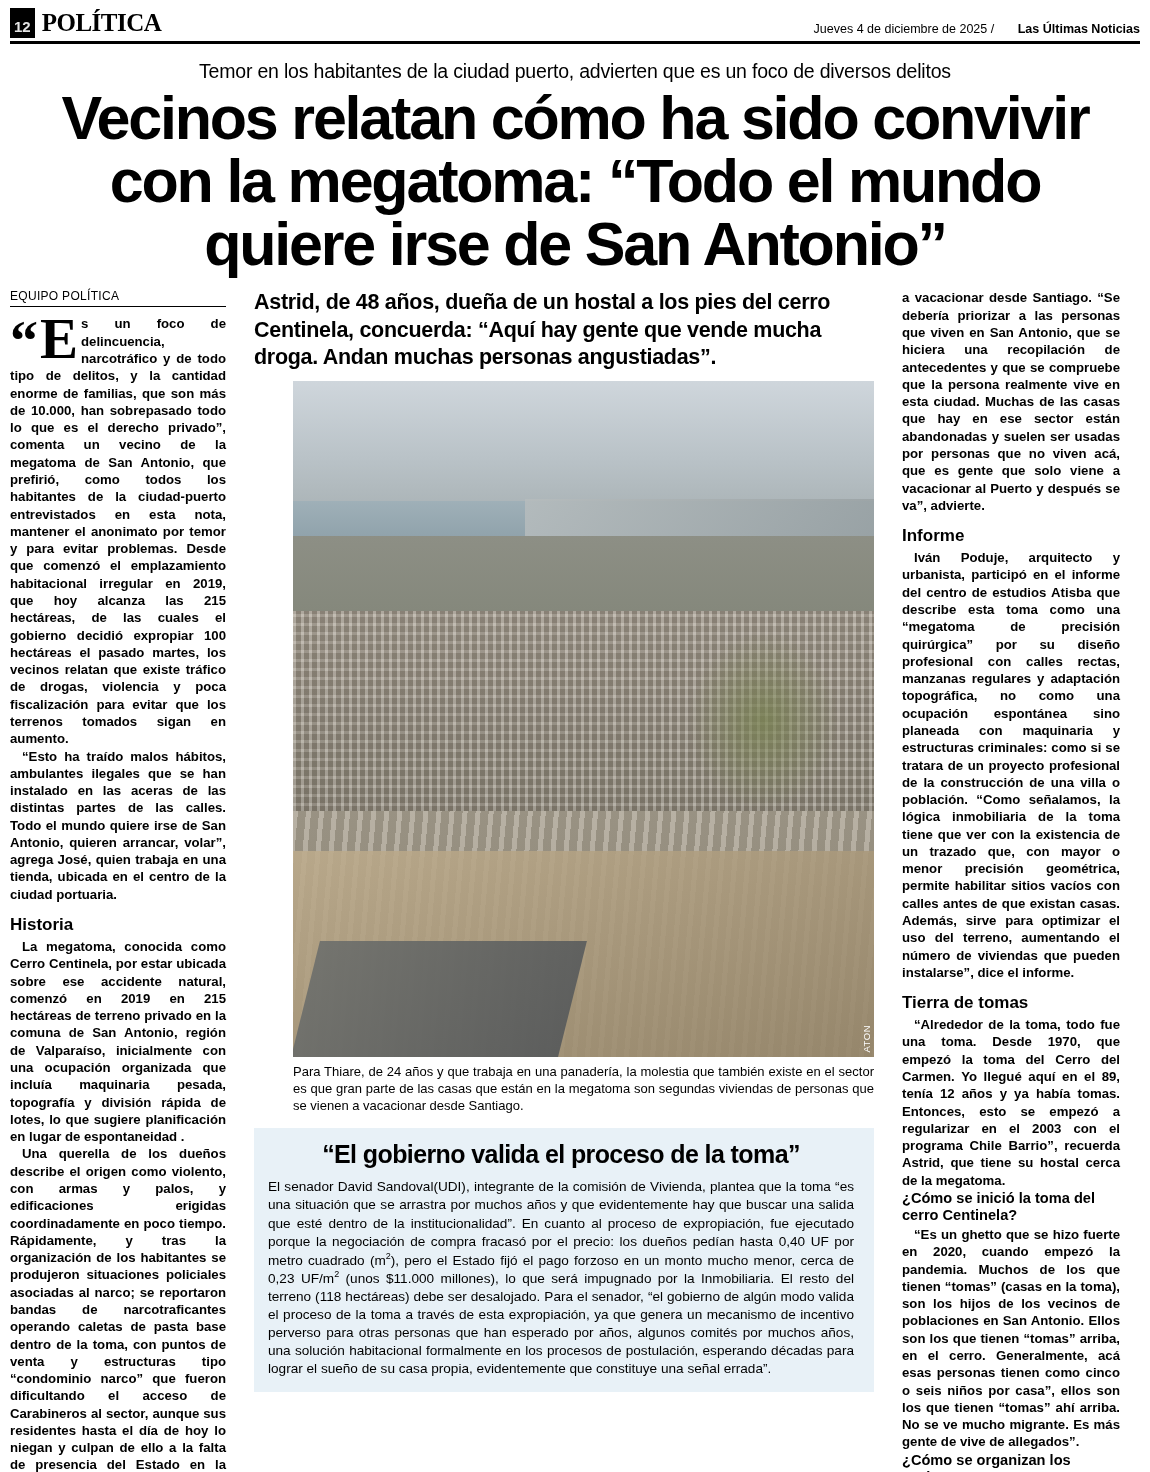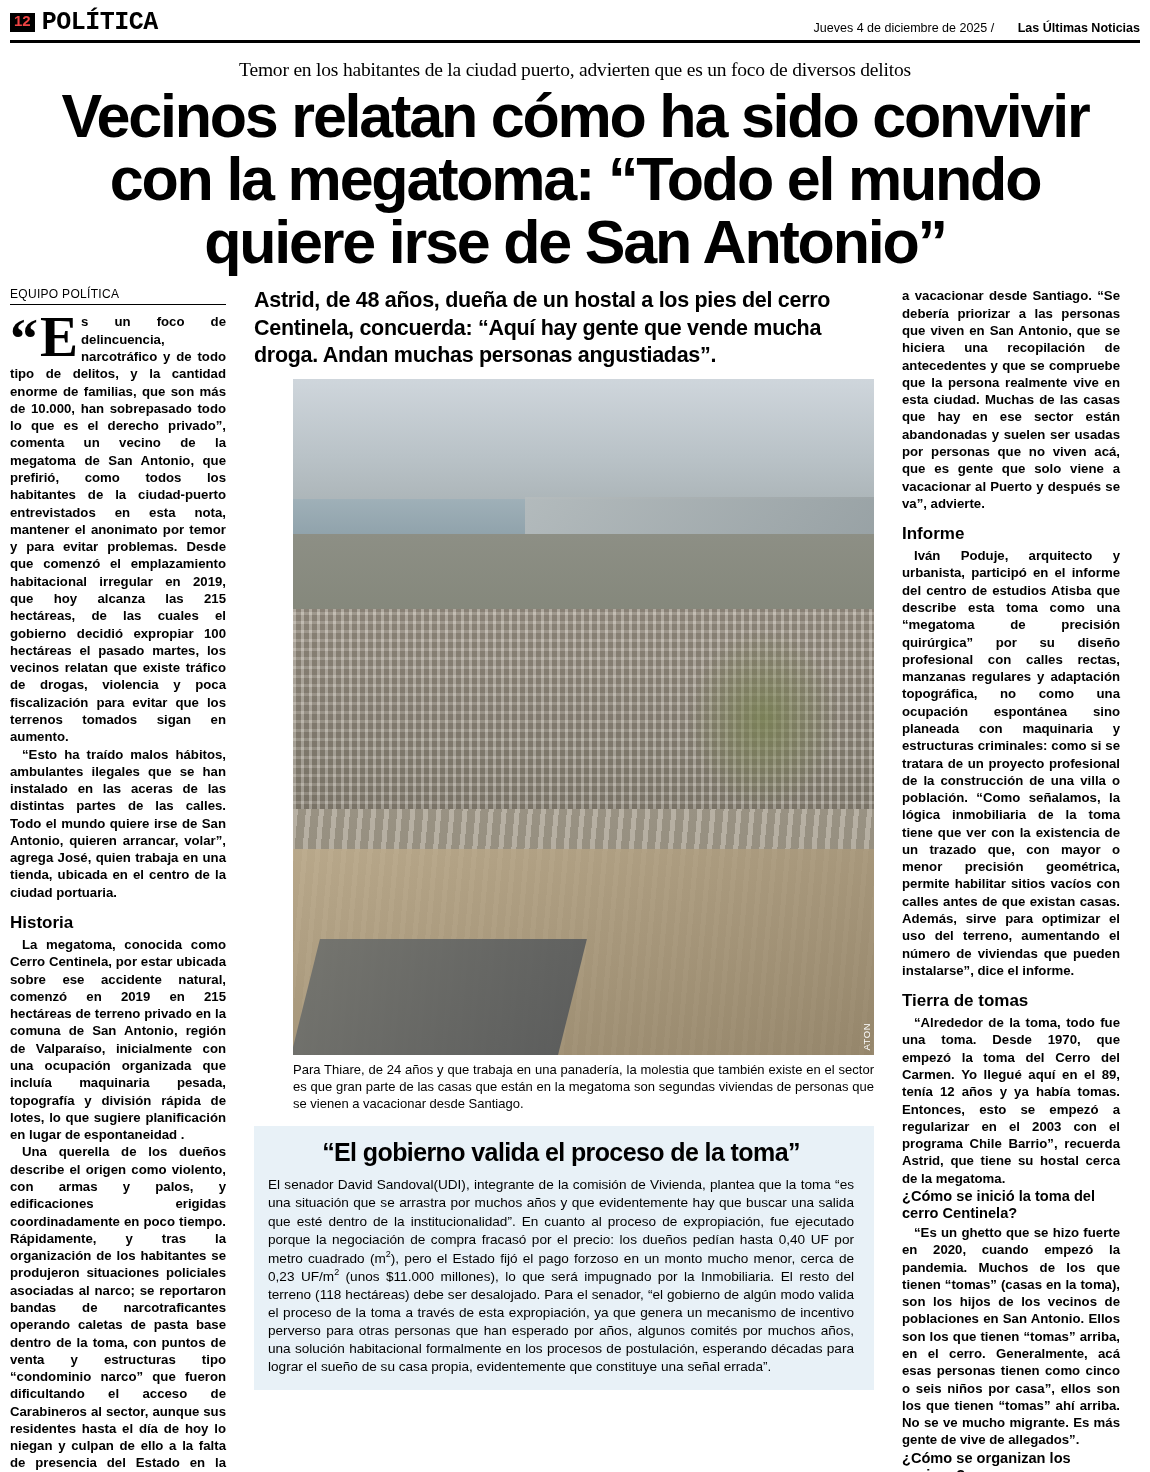--- a/index.html
+++ b/index.html
@@ -29,47 +29,47 @@
     border-bottom: 3px solid #000;
     padding-bottom: 3px;
   }
   .masthead-left {
     display: flex;
     align-items: center;
     gap: 7px;
   }
   .page-num {
     background: #000;
-    color: #ef4444;
+    color: #e5e5e5;
     font-family: "Liberation Sans", sans-serif;
     font-weight: bold;
     font-size: 15px;
     line-height: 1;
-    padding: 0 4px 4px 4px;
+    padding: 11px 4px 4px 4px;
   }
   .section-name {
-    font-family: Liberation Mono, monospace;
+    font-family: Liberation Serif, serif;
     font-weight: bold;
     font-size: 25px;
     letter-spacing: -0.5px;
   }
   .masthead-right {
     font-family: "Liberation Sans", sans-serif;
     font-size: 12.5px;
     padding-bottom: 2px;
   }
   .masthead-right .paper {
     font-weight: bold;
     padding-left: 20px;
   }
 
   
   .kicker {
     text-align: center;
-    font-family: Liberation Serif, serif;
+    font-family: Liberation Sans, sans-serif;
     font-size: 19.5px;
     margin-top: 16px;
     margin-bottom: 4px;
     letter-spacing: -0.2px;
   }
   .headline {
     text-align: center;
     font-family: "Liberation Sans", sans-serif;
     font-weight: bold;
     font-size: 61px;

